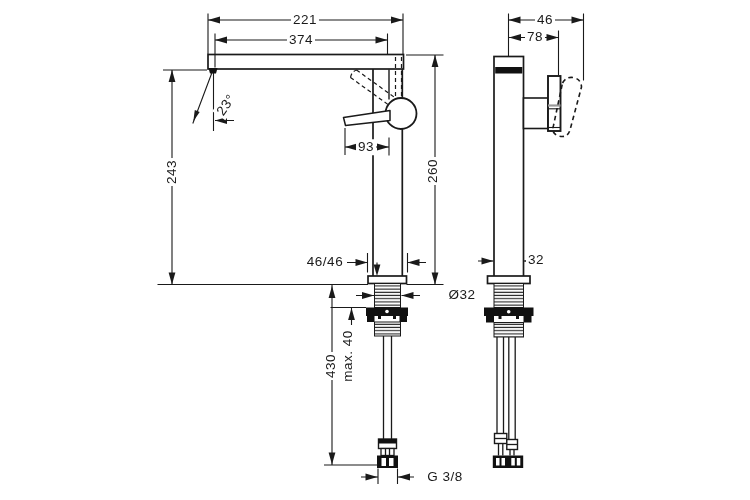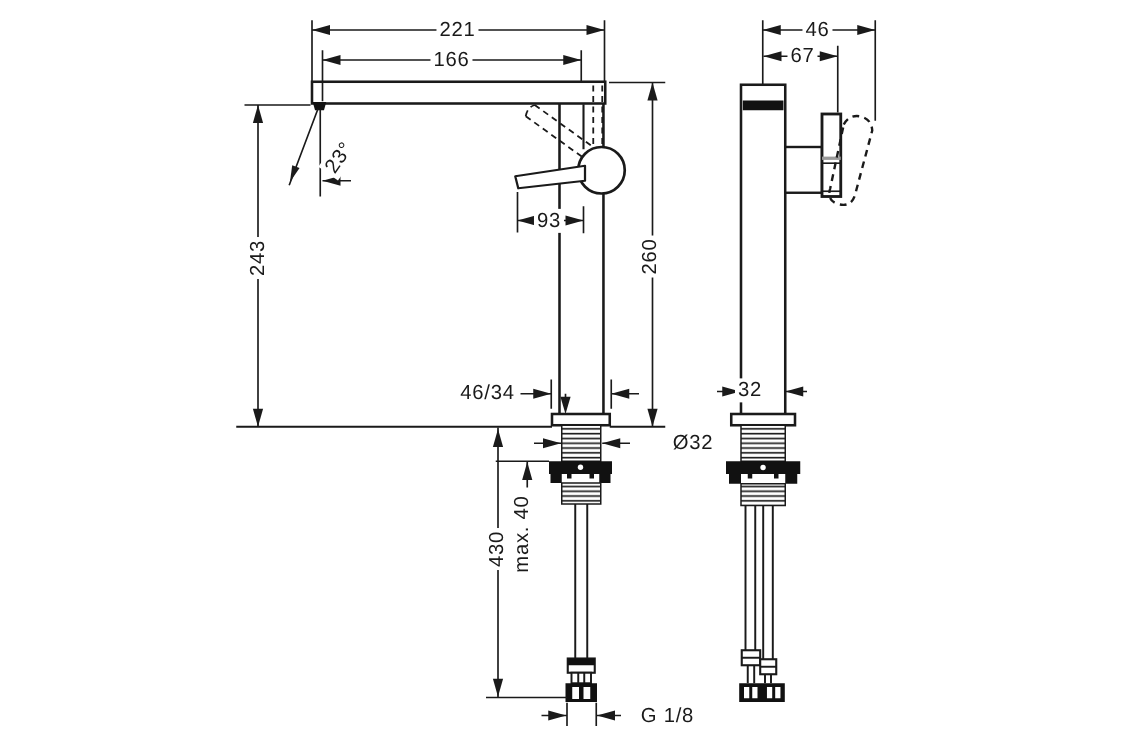--- a/index.html
+++ b/index.html
@@ -201,27 +201,27 @@
 
     <g>
       <path d="M478,261 H493.5 M523.5,261 H538" fill="none"></path>
       <polygon points="493.5,261 481.5,257.6 481.5,264.4" stroke="none"></polygon>
       <polygon points="523.5,261 535.5,257.6 535.5,264.4" stroke="none"></polygon>
     </g>
   </g>
 </svg>
 
 <div class="lbl" style="left:305px;top:20px">221</div>
-<div class="lbl" style="left:301px;top:40px">166</div>
+<div class="lbl" style="left:301px;top:40px">374</div>
 <div class="lbl rot90" style="left:172px;top:172px">243</div>
 <div class="lbl rot90" style="left:433px;top:171px">260</div>
 <div class="lbl" style="left:366px;top:147px">93</div>
 <div class="lbl rot55" style="left:226px;top:105px">23°</div>
-<div class="lbl" style="left:325px;top:262px">46/34</div>
+<div class="lbl" style="left:325px;top:262px">46/46</div>
 <div class="lbl" style="left:462px;top:295px">Ø32</div>
 <div class="lbl rot90" style="left:348px;top:356px">max. 40</div>
 <div class="lbl rot90" style="left:331px;top:366px">430</div>
-<div class="lbl" style="left:445px;top:477px">G 1/8</div>
+<div class="lbl" style="left:445px;top:477px">G 3/8</div>
 <div class="lbl" style="left:545px;top:20px">46</div>
-<div class="lbl" style="left:535px;top:37px">67</div>
-<div class="lbl" style="left:500px;top:260px">32</div>
+<div class="lbl" style="left:535px;top:37px">78</div>
+<div class="lbl" style="left:536px;top:260px">32</div>
 
 </div>
 
 </body></html>

